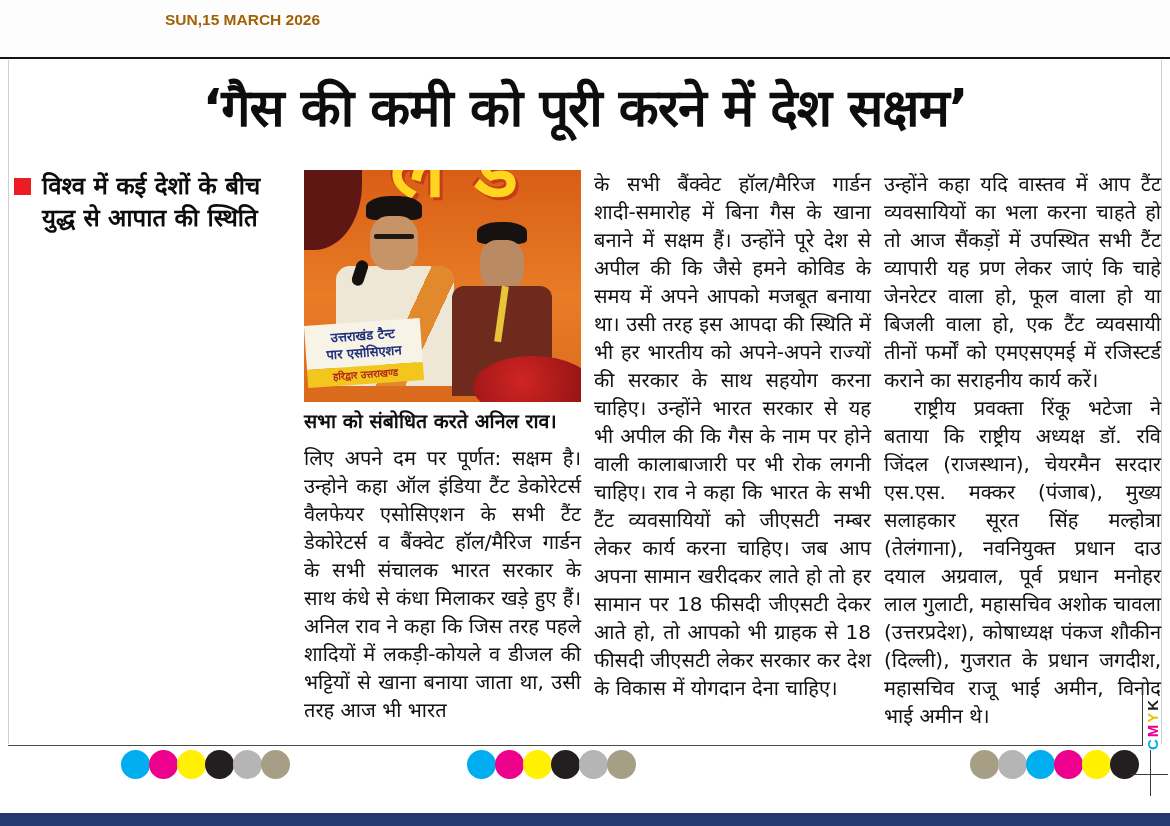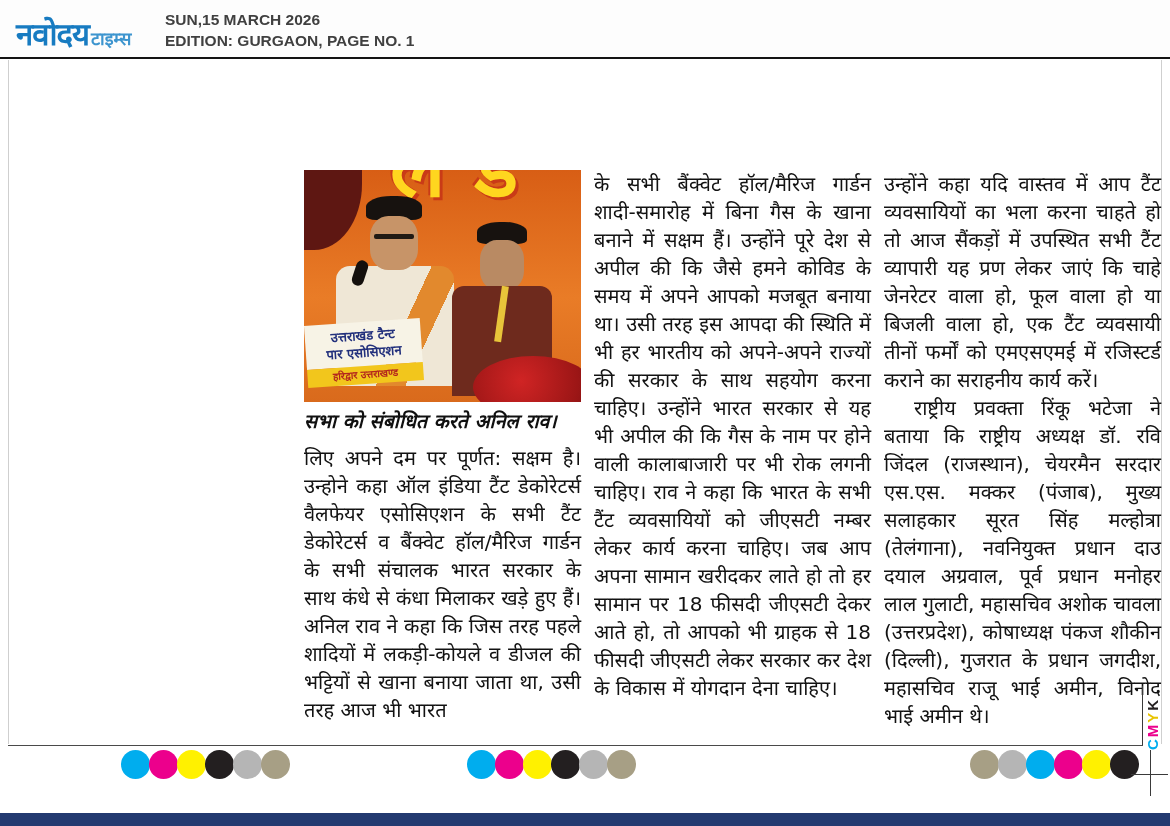--- a/index.html
+++ b/index.html
@@ -12,21 +12,21 @@
   }
   #page { position:absolute; inset:0; }
 
   
   .masthead { position:absolute; top:0; left:0; right:0; height:57px; background:#fdfdfd; }
   .logo { position:absolute; left:16px; top:12px; white-space:nowrap; }
   .logo-main { font-size:31px; font-weight:bold; color:#177bc1; letter-spacing:-1px; }
   .logo-sub  { font-size:18px; font-weight:bold; color:#3d95cf; margin-left:2px; }
   .mast-text { position:absolute; left:165px; top:9px;
     font-family:"Liberation Sans",sans-serif; font-weight:bold;
-    font-size:15.5px; line-height:21px; color:#404040; }
+    font-size:15.5px; line-height:21px; color:#a16207; }
   .top-rule { position:absolute; top:57px; left:0; width:1170px; height:2px; background:#141414; }
 
   
   .edge-l { position:absolute; left:8px;    top:60px; height:684px; width:1px; background:#cfcfcf; }
   .edge-r { position:absolute; left:1161px; top:60px; height:684px; width:1px; background:#cfcfcf; }
 
   
   .headline { position:absolute; top:68px; left:14px; width:1142px;
     text-align:center; font-size:52px; line-height:80px; font-weight:bold;
     color:#0d0d0d; letter-spacing:-1px; white-space:nowrap; }
@@ -58,21 +58,21 @@
     background:#6e2a1d; position:relative; }
   .p-lanyard { position:absolute; left:46px; top:0; width:7px; height:56px; background:#e8c43a; transform:rotate(8deg); }
   .p-mic { position:absolute; left:-16px; top:44px; width:12px; height:26px; background:#14100d; border-radius:6px; transform:rotate(18deg); }
   .p-sign { position:absolute; left:2px; bottom:18px; width:116px; transform:rotate(-4deg); text-align:center; }
   .p-sign-white { background:#f7f3e6; color:#22307c; font-weight:bold; font-size:13px; line-height:17px; padding:5px 3px; }
   .p-sign-yellow { background:#f2c61c; color:#b3261e; font-weight:bold; font-size:10px; line-height:14px; padding:2px 0; }
   .p-flowers { position:absolute; right:-12px; bottom:-16px; width:120px; height:62px;
     background:radial-gradient(circle at 40% 40%,#d02424 0%,#9c1616 70%,#7c1010 100%); border-radius:50%; }
 
   .caption { margin-top:7px; margin-bottom:9px; font-size:19.5px; line-height:26px;
-    font-style:italic; font-weight:600; text-align:left; color:#101010; }
+    font-weight:600; text-align:left; color:#101010; }
 
   
   .bottom-rule { position:absolute; top:745px; left:8px; width:1135px; height:1px; background:#4a4a4a; }
   .dots { position:absolute; top:750px; display:flex; }
   .dots-left   { left:121px; }
   .dots-middle { left:467px; }
   .dots-right  { left:970px; }
   .dot { width:29px; height:29px; border-radius:50%; margin-right:-1px; flex:none; }
   .cmyk { position:absolute; left:1144px; top:688px; height:62px;
     writing-mode:vertical-rl; transform:rotate(180deg);
@@ -81,36 +81,37 @@
   .reg-vline2 { position:absolute; left:1150px; top:750px; width:1px; height:46px; background:#3a3a3a; }
   .reg-hline  { position:absolute; left:1131px; top:774px; width:37px; height:1px; background:#3a3a3a; }
   .bottom-bar { position:absolute; left:0; bottom:0; width:1170px; height:13px; background:#233a70; }
 </style>
 </head>
 <body>
 
 <div id="page">
 
   <div class="masthead">
-    <div class="logo">
-      <span class="logo-main">नवोदय</span><span class="logo-sub">टाइम्स</span>
-    </div>
     <div class="mast-text">
       <div>SUN,15 MARCH 2026</div>
-      <div>EDITION: GURGAON, PAGE NO. 1</div>
     </div>
   </div>
   <div class="top-rule"></div>
   <div class="edge-l"></div>
   <div class="edge-r"></div>
 
+  <div class="headline">‘गैस की कमी को पूरी करने में देश सक्षम’</div>
 
   <div class="columns">
 
     <div class="col">
+      <div class="subhead-row">
+        <span class="red-square"></span>
+        <span class="subhead">विश्व में कई देशों के बीच युद्ध से आपात की स्थिति</span>
+      </div>
     </div>
 
     <div class="col">
       <div class="photo">
         <div class="p-curtain"></div>
         <div class="p-banner">ल डं</div>
 
         <div class="p-man" style="left:66px; top:26px;">
           <div class="p-cap" style="width:56px; height:24px; margin-left:-4px;"></div>
           <div class="p-face" style="width:48px; height:54px; margin-top:-4px;">

